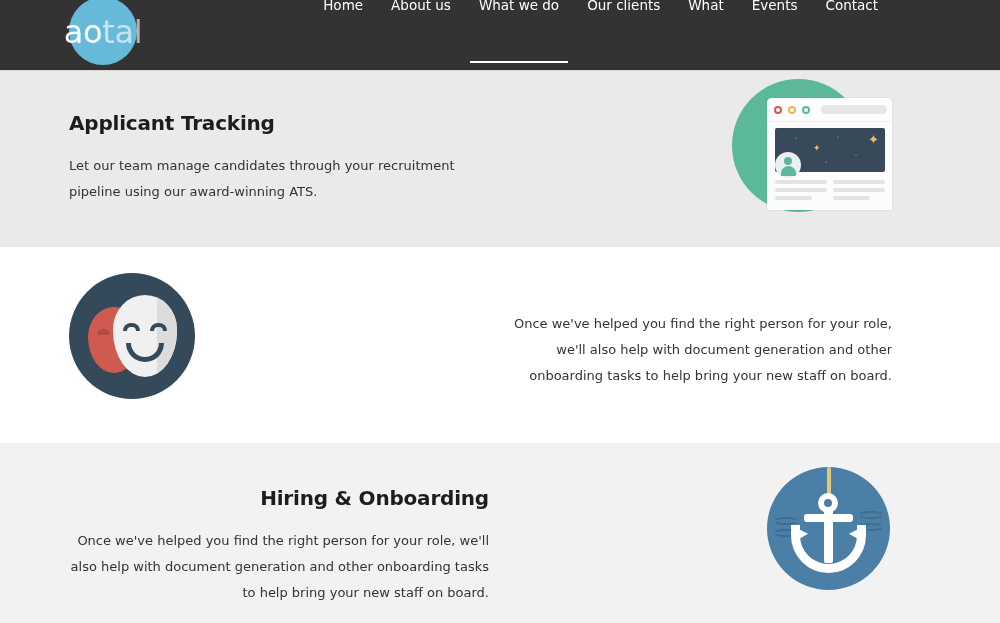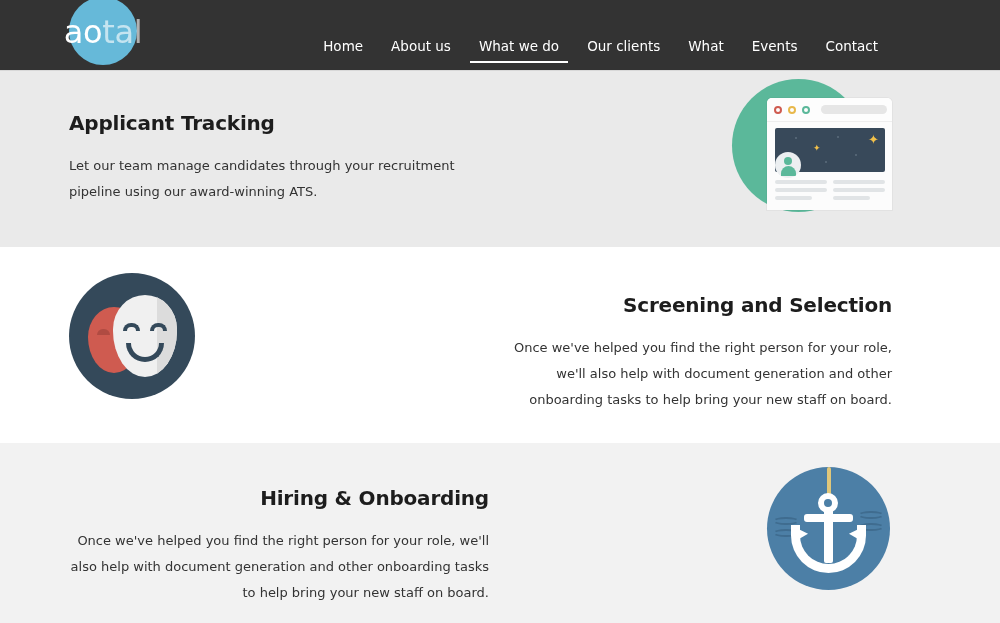--- a/index.html
+++ b/index.html
@@ -34,21 +34,21 @@
     line-height: 1;
     position: relative;
     top: 1px;
   }
   .logo-text .dim { color: #ffffff; opacity: 0.62; }
 
   .nav {
     position: absolute;
     right: 108px; bottom: 0;
     height: 71px;
-    display: flex; align-items: flex-end;
+    display: flex; 
     gap: 0px;
   }
   .nav-item {
     position: relative;
     color: #ffffff;
     font-size: 13.5px;
     padding: 0 14px 17px 14px;
     white-space: nowrap;
     cursor: pointer;
     line-height: 1;
@@ -300,21 +300,20 @@
       </div>
       <div class="mask-happy">
         <span class="mh-shade"></span>
         <span class="mh-eye" style="left:10px;"></span>
         <span class="mh-eye" style="left:37px;"></span>
         <span class="mh-mouth"></span>
       </div>
     </div>
 
     <div class="sec-text s2-text">
-      <h2 class="sec-title">Screening and Selection</h2>
       <p class="sec-body">Once we've helped you find the right person for your role, we'll also help with document generation and other onboarding tasks to help bring your new staff on board.</p>
     </div>
   </section>
 
   <section class="section sec3">
 
     <div class="sec-text s3-text">
       <h2 class="sec-title">Hiring &amp; Onboarding</h2>
       <p class="sec-body">Once we've helped you find the right person for your role, we'll also help with document generation and other onboarding tasks to help bring your new staff on board.</p>
     </div>

